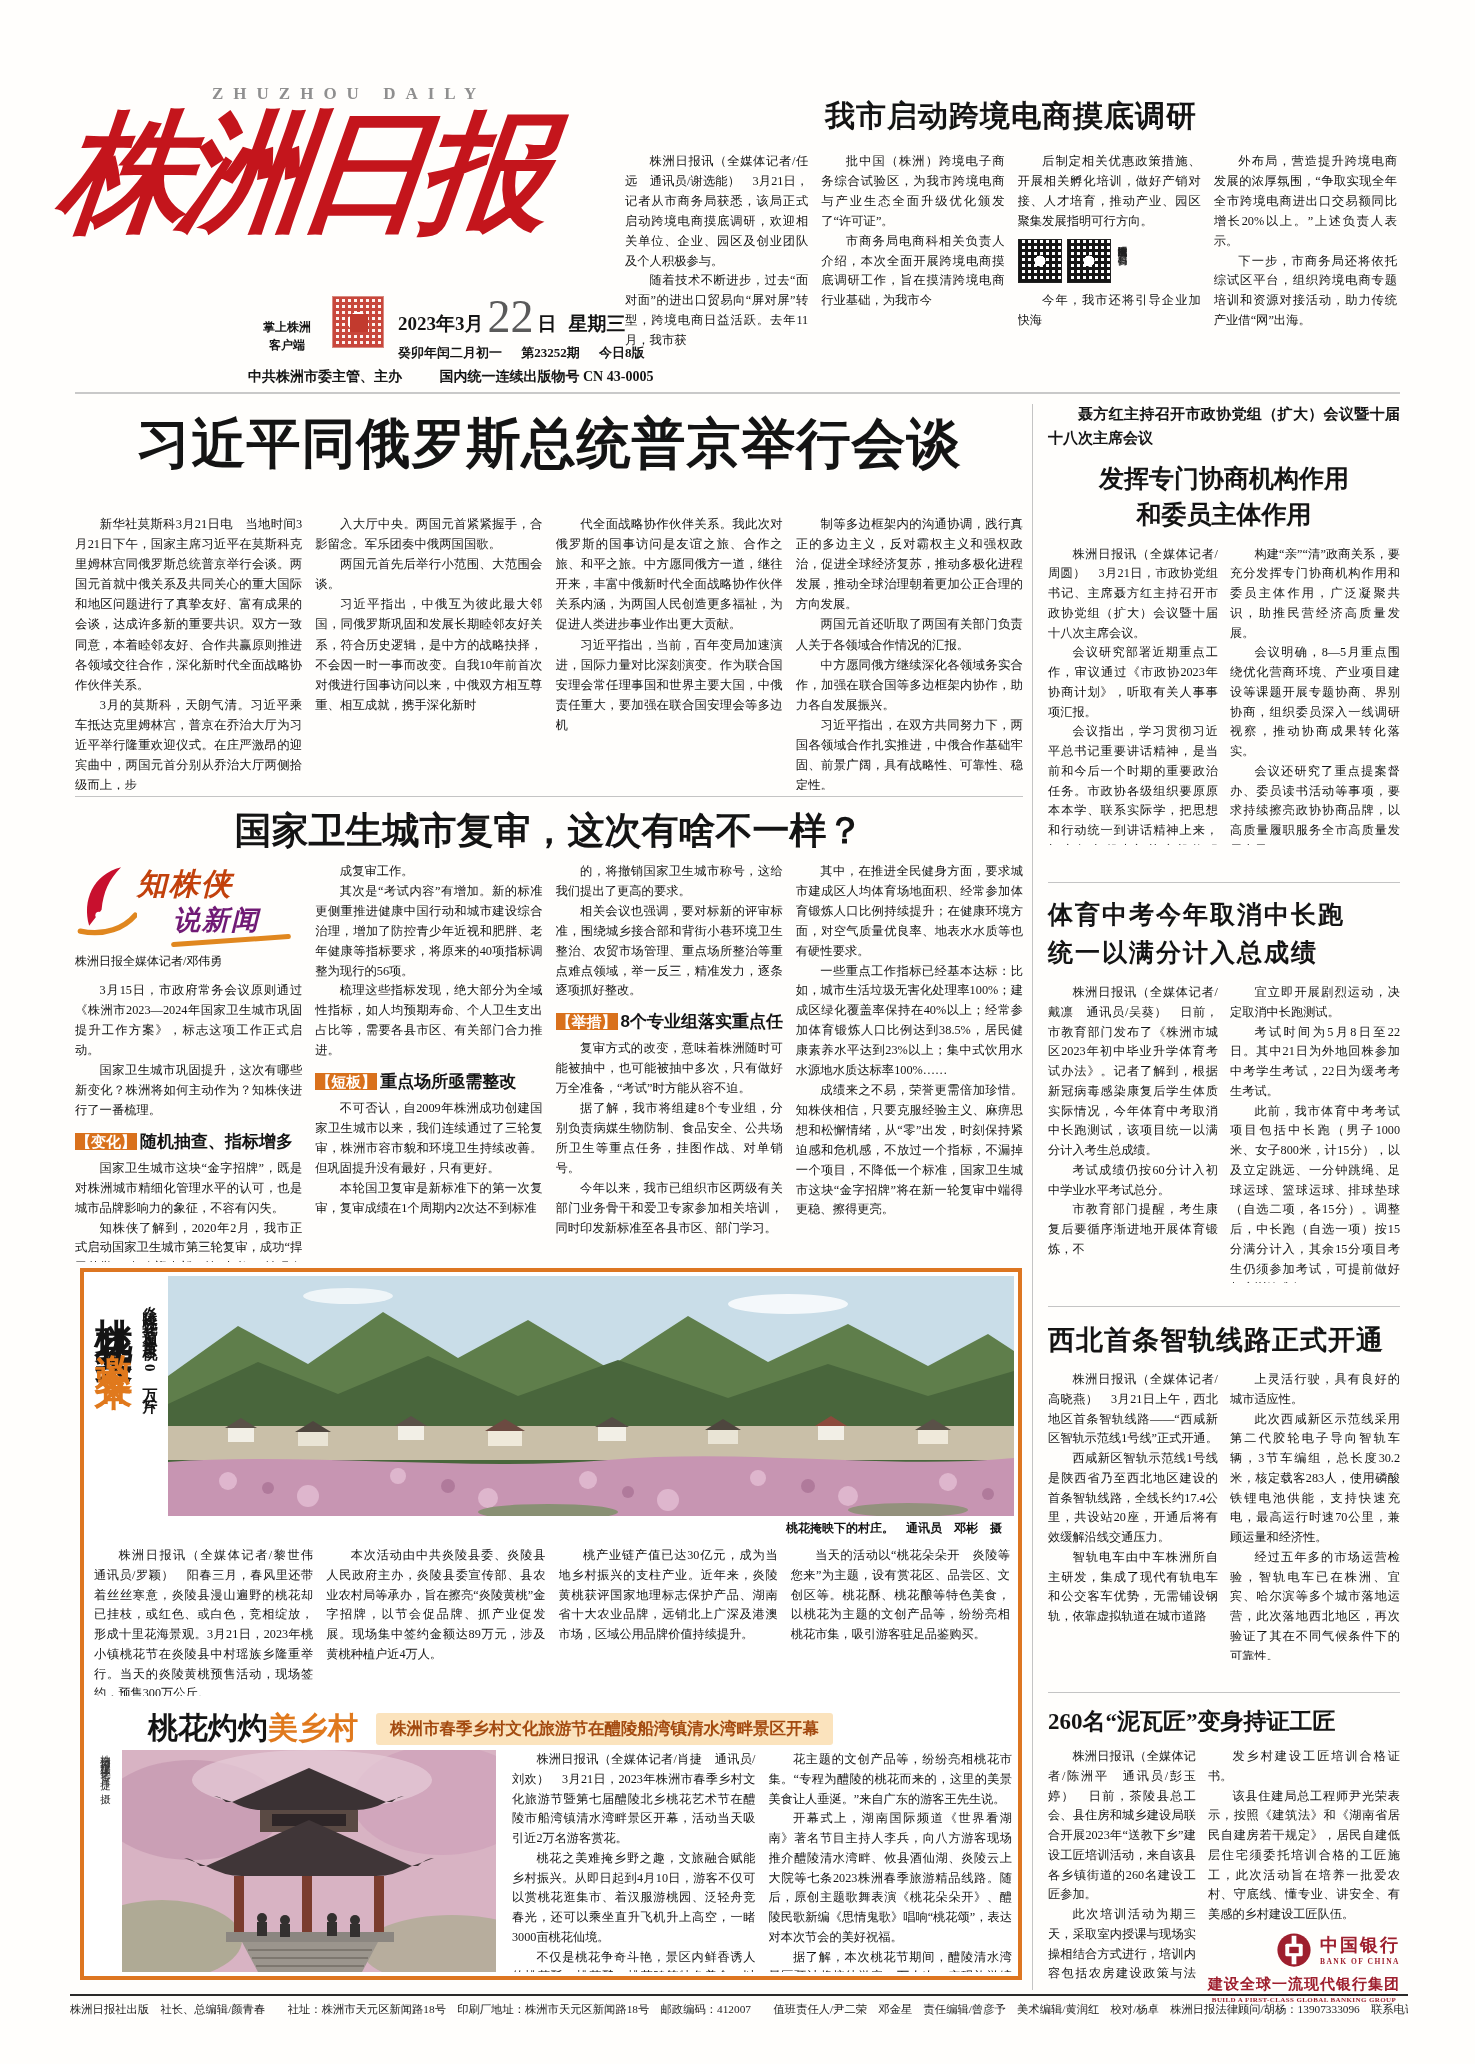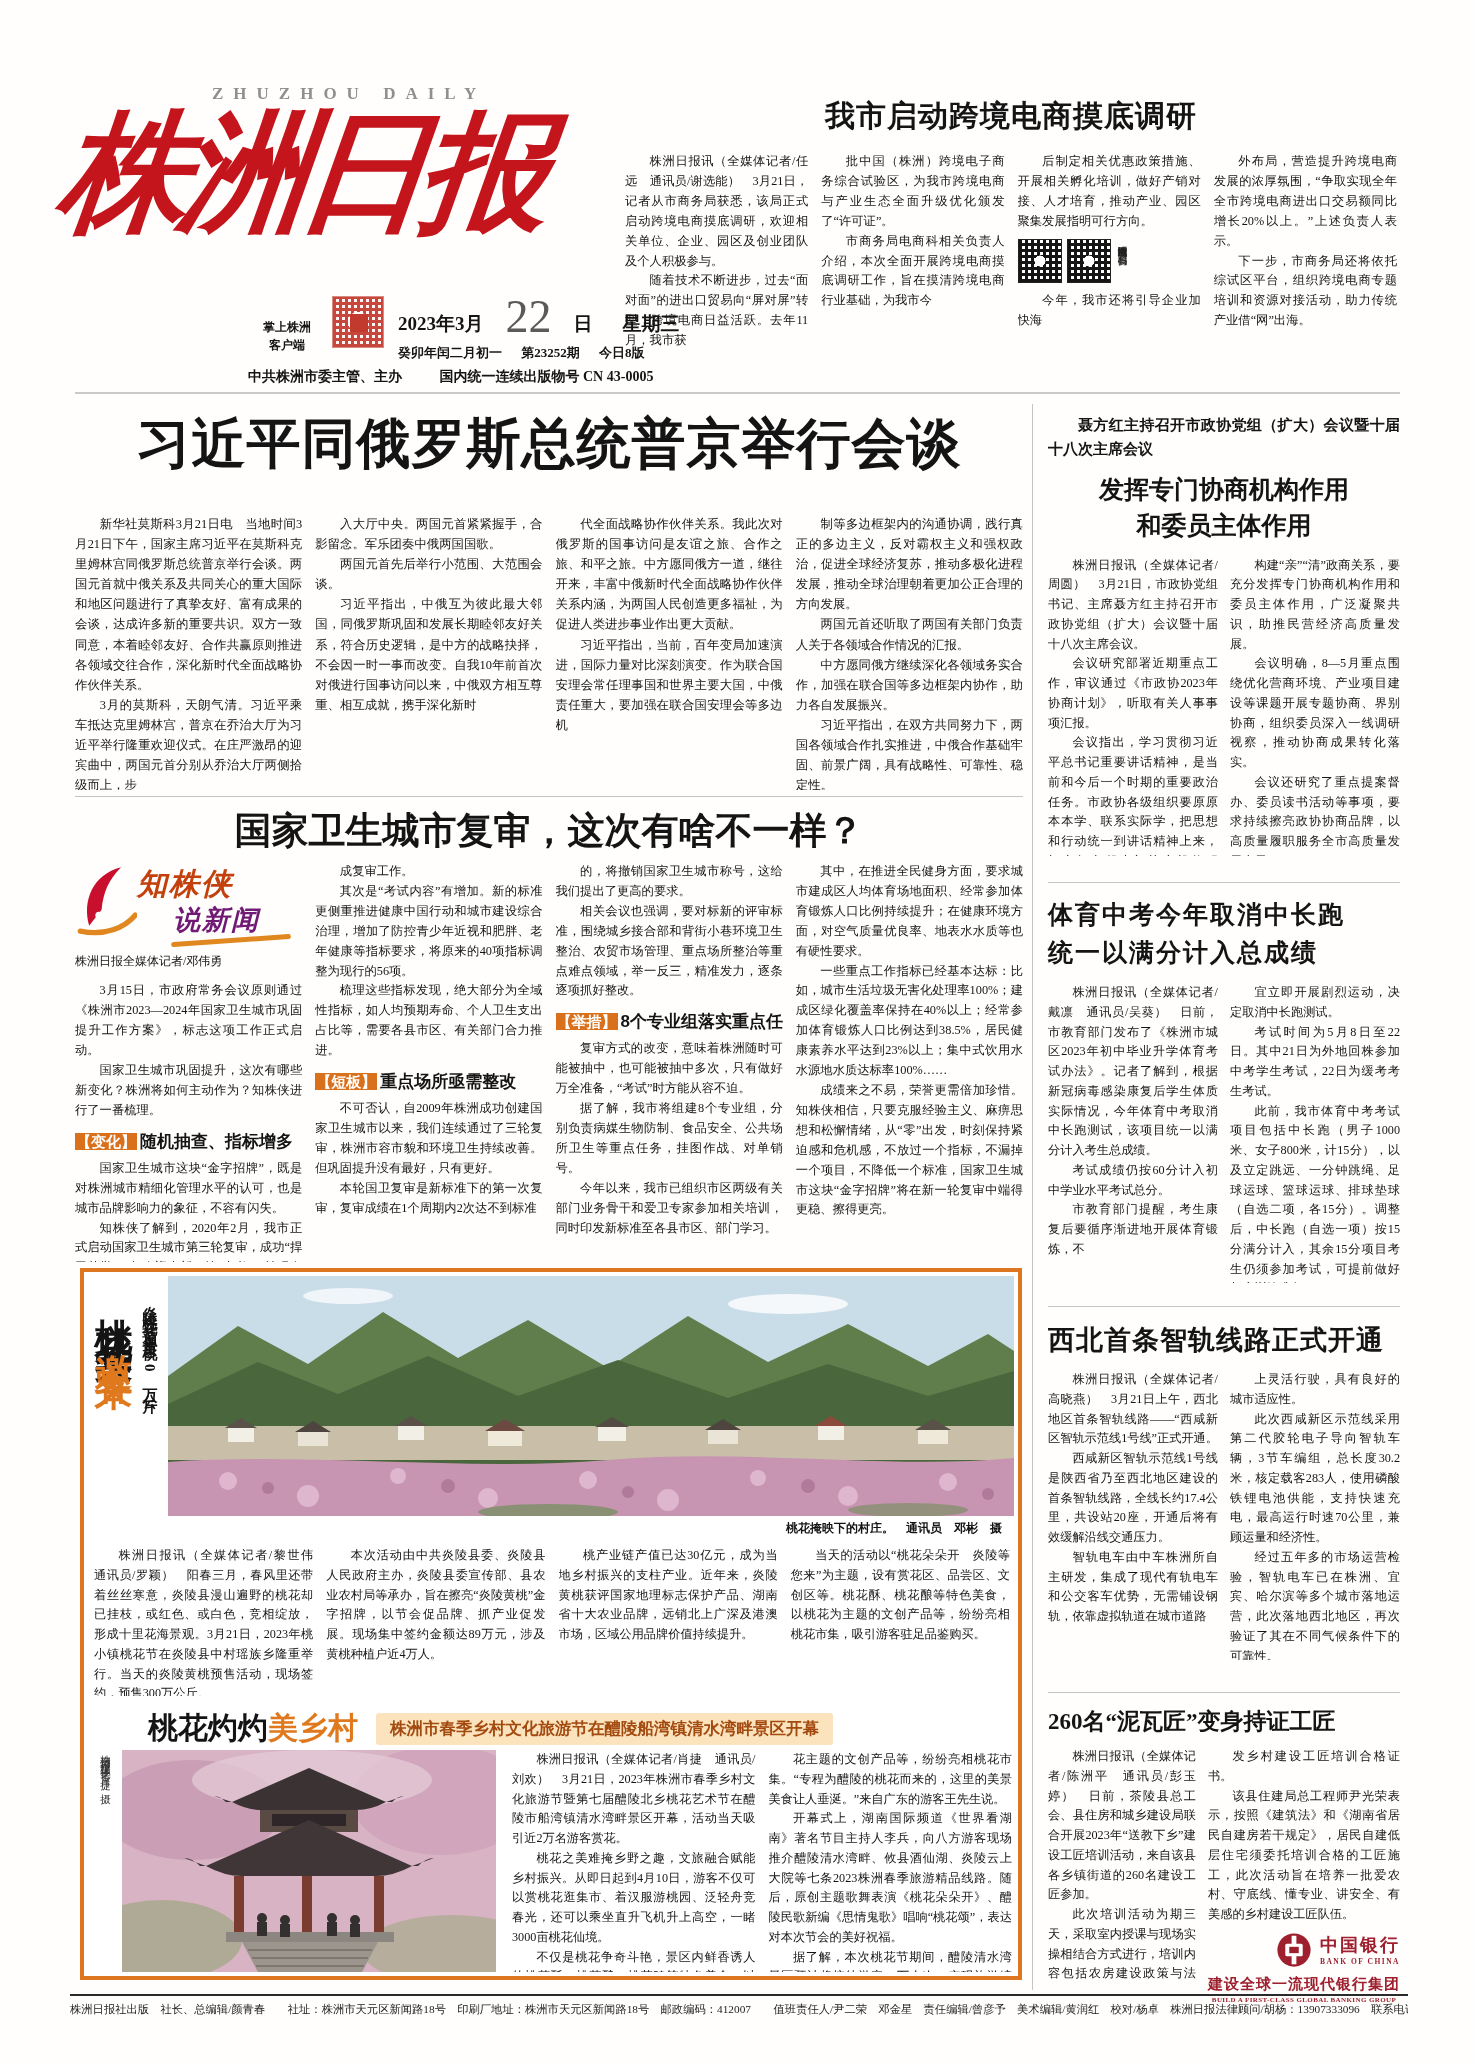--- a/index.html
+++ b/index.html
@@ -11,21 +11,21 @@
   .mast-en{left:212px;top:84px;font-size:17px;letter-spacing:10px;color:#8f8f8f;font-weight:700}
   .mast-title{left:60px;top:86px;font-size:130px;line-height:1.35;font-weight:900;font-style:italic;
               color:#c4151c;letter-spacing:-10px;transform:skewX(-6deg);white-space:nowrap}
   .mast-app{left:250px;top:318px;width:74px;font-size:12px;font-weight:700;text-align:center;line-height:1.5}
   .seal{left:332px;top:296px;width:52px;height:52px;border:1px solid #d98a80;
         background:
           radial-gradient(#fff 0 28%, transparent 29%),
           repeating-linear-gradient(0deg,#c8473c 0 3px,transparent 3px 6px),
           repeating-linear-gradient(90deg,#c8473c 0 3px,#fdf3f0 3px 6px)}
   .seal-core{position:absolute;left:17px;top:17px;width:18px;height:18px;background:#c23a2e}
-  .dateline{left:398px;top:296px;display:flex;align-items:flex-end;gap:20px;white-space:nowrap}
+  .dateline{left:398px;top:296px;display:flex;align-items:flex-end;gap:2px;white-space:nowrap}
   .dl-a{font-size:19px;font-weight:700}
   .dl-day{font-size:46px;line-height:.9;color:#5a5a5a;font-weight:400;margin:0 2px}
   .dl-b{font-size:19px;font-weight:700}
   .dl-w{font-size:19px;font-weight:700;margin-left:10px}
   .lunarline{left:398px;top:344px;font-size:13px;font-weight:700;white-space:nowrap}
   .lunarline span{margin-right:16px}
   .organline{left:248px;top:368px;font-size:14px;font-weight:700;white-space:nowrap}
   .organline span{margin-right:34px}
   
   .rule-h{background:#c9c9c9;height:2px}
@@ -228,21 +228,21 @@
       </div>
     <div class="col">
         <p class="bp">其中，在推进全民健身方面，要求城市建成区人均体育场地面积、经常参加体育锻炼人口比例持续提升；在健康环境方面，对空气质量优良率、地表水水质等也有硬性要求。</p>
         <p class="bp">一些重点工作指标已经基本达标：比如，城市生活垃圾无害化处理率100%；建成区绿化覆盖率保持在40%以上；经常参加体育锻炼人口比例达到38.5%，居民健康素养水平达到23%以上；集中式饮用水水源地水质达标率100%……</p>
         <p class="bp">成绩来之不易，荣誉更需倍加珍惜。知株侠相信，只要克服经验主义、麻痹思想和松懈情绪，从“零”出发，时刻保持紧迫感和危机感，不放过一个指标，不漏掉一个项目，不降低一个标准，国家卫生城市这块“金字招牌”将在新一轮复审中端得更稳、擦得更亮。</p>
       </div>
   </div>
 
   <div class="abs rule-v" style="left:1032px;top:404px;height:1586px"></div>
 
-  <section class="abs side" style="top:413px">
+  <section class="abs side" style="top:402px">
     <p class="kicker">聂方红主持召开市政协党组（扩大）会议暨十届十八次主席会议</p>
     <div class="cppcc-h">
       <div>发挥专门协商机构作用</div>
       <div>和委员主体作用</div>
     </div>
     <div class="cols side-b">
       <div class="col">
           <p class="bp">株洲日报讯（全媒体记者/周圆）　3月21日，市政协党组书记、主席聂方红主持召开市政协党组（扩大）会议暨十届十八次主席会议。</p>
           <p class="bp">会议研究部署近期重点工作，审议通过《市政协2023年协商计划》，听取有关人事事项汇报。</p>
           <p class="bp">会议指出，学习贯彻习近平总书记重要讲话精神，是当前和今后一个时期的重要政治任务。市政协各级组织要原原本本学、联系实际学，把思想和行动统一到讲话精神上来，切实担负起专门协商机构职责。</p>

